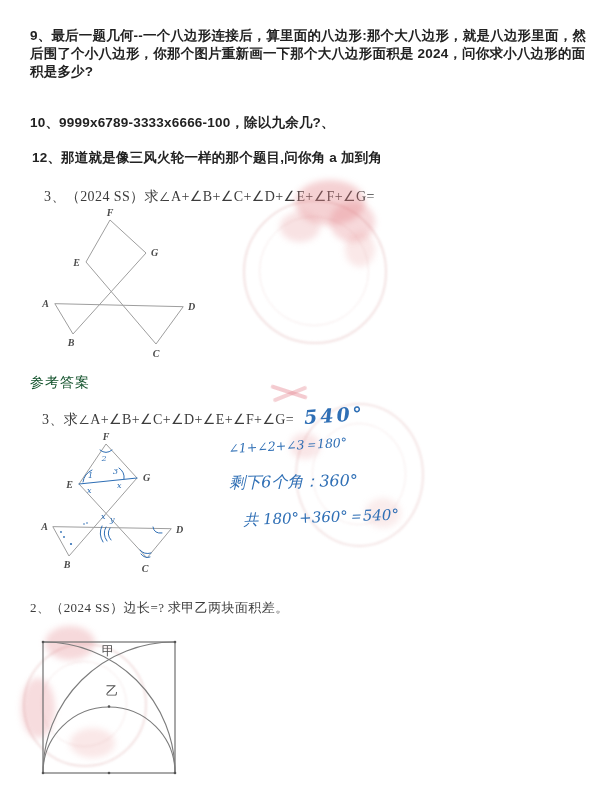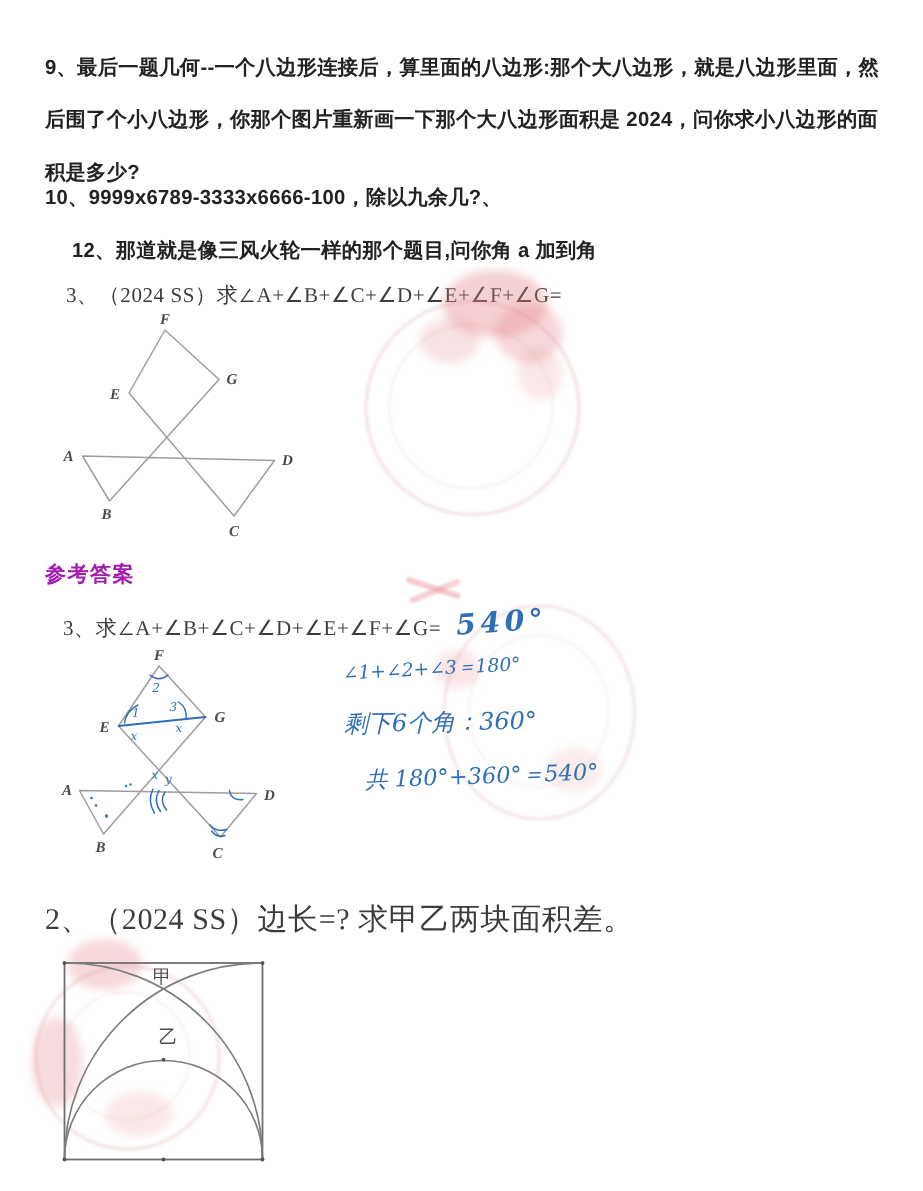--- a/index.html
+++ b/index.html
@@ -1,23 +1,23 @@
 <!DOCTYPE html>
 <html><head>
 <meta charset="utf-8">
 <style>
   html,body{margin:0;padding:0}
   body{
     width:615px;height:794px;position:relative;background:#ffffff;
     font-family:"Liberation Sans",sans-serif;color:#262626;overflow:hidden;
   }
   .abs{position:absolute}
-  .body-text{font-weight:700;font-size:13.5px;line-height:35px;letter-spacing:.2px;color:#222}
+  .body-text{font-weight:700;font-size:13.5px;line-height:18px;letter-spacing:.2px;color:#222}
   .serif-line{font-family:"Liberation Serif",serif;font-weight:400;font-size:14px;color:#3c3c3c;letter-spacing:.4px}
-  .heading{font-weight:700;font-size:14px;color:#a21caf;letter-spacing:1px}
+  .heading{font-weight:400;font-size:14px;color:#14532d;letter-spacing:1px}
   .hw{font-family:"DejaVu Serif",serif;font-style:italic;color:#2f6fb5;white-space:nowrap}
   .hw-540{display:inline-block;font-size:19px;font-weight:700;letter-spacing:3px;transform:translateY(-2px) rotate(-4deg);margin-left:10px}
   .note{transform-origin:left top}
   svg{display:block}
   .fig-line{stroke:#9e9e9e;stroke-width:1;fill:none;stroke-linecap:round;stroke-linejoin:round}
   .fig-line-dark{stroke:#6f6f6f;stroke-width:1.2;fill:none}
   .arc{stroke:#7c7c7c;stroke-width:1.1;fill:none}
   .vlabel{font-family:"Liberation Serif",serif;font-style:italic;font-weight:700;font-size:10px;fill:#4a4a4a}
   .blabel{font-family:"Liberation Serif",serif;font-size:12.5px;fill:#4f4f4f}
   .bmark{font-family:"DejaVu Serif",serif;font-style:italic;font-size:8px;fill:#2f6fb5}
@@ -30,21 +30,21 @@
   .blob{position:absolute;border-radius:50%;filter:blur(3px)}
   .smark{position:absolute;filter:blur(.6px);border-radius:2px}
 </style>
 </head>
 <body>
 
 <div class="abs body-text" style="left:30px;top:27px;width:564px">9、最后一题几何--一个八边形连接后，算里面的八边形:那个大八边形，就是八边形里面，然后围了个小八边形，你那个图片重新画一下那个大八边形面积是 2024，问你求小八边形的面积是多少?</div>
 
 <div class="abs body-text" style="left:30px;top:114px;width:564px">10、9999x6789-3333x6666-100，除以九余几?、</div>
 
-<div class="abs body-text" style="left:48px;top:149px;width:564px">12、那道就是像三风火轮一样的那个题目,问你角 a 加到角</div>
+<div class="abs body-text" style="left:32px;top:149px;width:564px">12、那道就是像三风火轮一样的那个题目,问你角 a 加到角</div>
 
 <div class="abs serif-line" style="left:44px;top:188px">3、（2024 SS）求∠A+∠B+∠C+∠D+∠E+∠F+∠G=</div>
 
 <div class="stamp" style="left:225px;top:172px;width:185px;height:180px">
   <div class="ring" style="left:18px;top:28px;width:140px;height:140px;border:2px solid rgba(214,160,160,.30)"></div>
   <div class="ring" style="left:34px;top:44px;width:108px;height:108px;border:1.5px solid rgba(214,160,160,.22)"></div>
   <div class="blob" style="left:70px;top:8px;width:70px;height:45px;background:rgba(225,120,125,.34)"></div>
   <div class="blob" style="left:105px;top:30px;width:45px;height:40px;background:rgba(228,130,135,.30)"></div>
   <div class="blob" style="left:55px;top:40px;width:40px;height:30px;background:rgba(228,140,145,.25)"></div>
   <div class="blob" style="left:120px;top:60px;width:30px;height:35px;background:rgba(230,150,150,.22)"></div>
@@ -110,21 +110,21 @@
   <text class="vlabel" x="8" y="98" text-anchor="end">A</text>
   <text class="vlabel" x="136" y="101">D</text>
   <text class="vlabel" x="27" y="136" text-anchor="middle">B</text>
   <text class="vlabel" x="105" y="140" text-anchor="middle">C</text>
 </svg>
 
 <div class="abs hw note" style="left:228px;top:441px;font-size:12.5px;transform:rotate(-3deg)">∠1+∠2+∠3＝180°</div>
 <div class="abs hw note" style="left:229px;top:473px;font-size:16px;transform:rotate(-1deg)">剩下6个角：360°</div>
 <div class="abs hw note" style="left:243px;top:511px;font-size:15px;transform:rotate(-2deg)">共 180°+360°＝540°</div>
 
-<div class="abs serif-line" style="left:30px;top:599px;font-size:20px">2、（2024 SS）边长=?  求甲乙两块面积差。</div>
+<div class="abs serif-line" style="left:30px;top:599px;font-size:13px">2、（2024 SS）边长=?  求甲乙两块面积差。</div>
 
 <div class="stamp" style="left:15px;top:618px;width:140px;height:165px">
   <div class="ring" style="left:8px;top:25px;width:120px;height:120px;border:2px solid rgba(214,160,160,.30)"></div>
   <div class="ring" style="left:26px;top:43px;width:84px;height:84px;border:1.5px solid rgba(214,160,160,.22)"></div>
   <div class="blob" style="left:30px;top:8px;width:50px;height:34px;background:rgba(226,130,135,.30)"></div>
   <div class="blob" style="left:6px;top:60px;width:34px;height:60px;background:rgba(226,130,135,.28)"></div>
   <div class="blob" style="left:55px;top:110px;width:45px;height:30px;background:rgba(230,150,150,.22)"></div>
 </div>
 
 <svg class="abs" style="left:35px;top:633px" width="160" height="155" viewBox="0 0 160 155">

